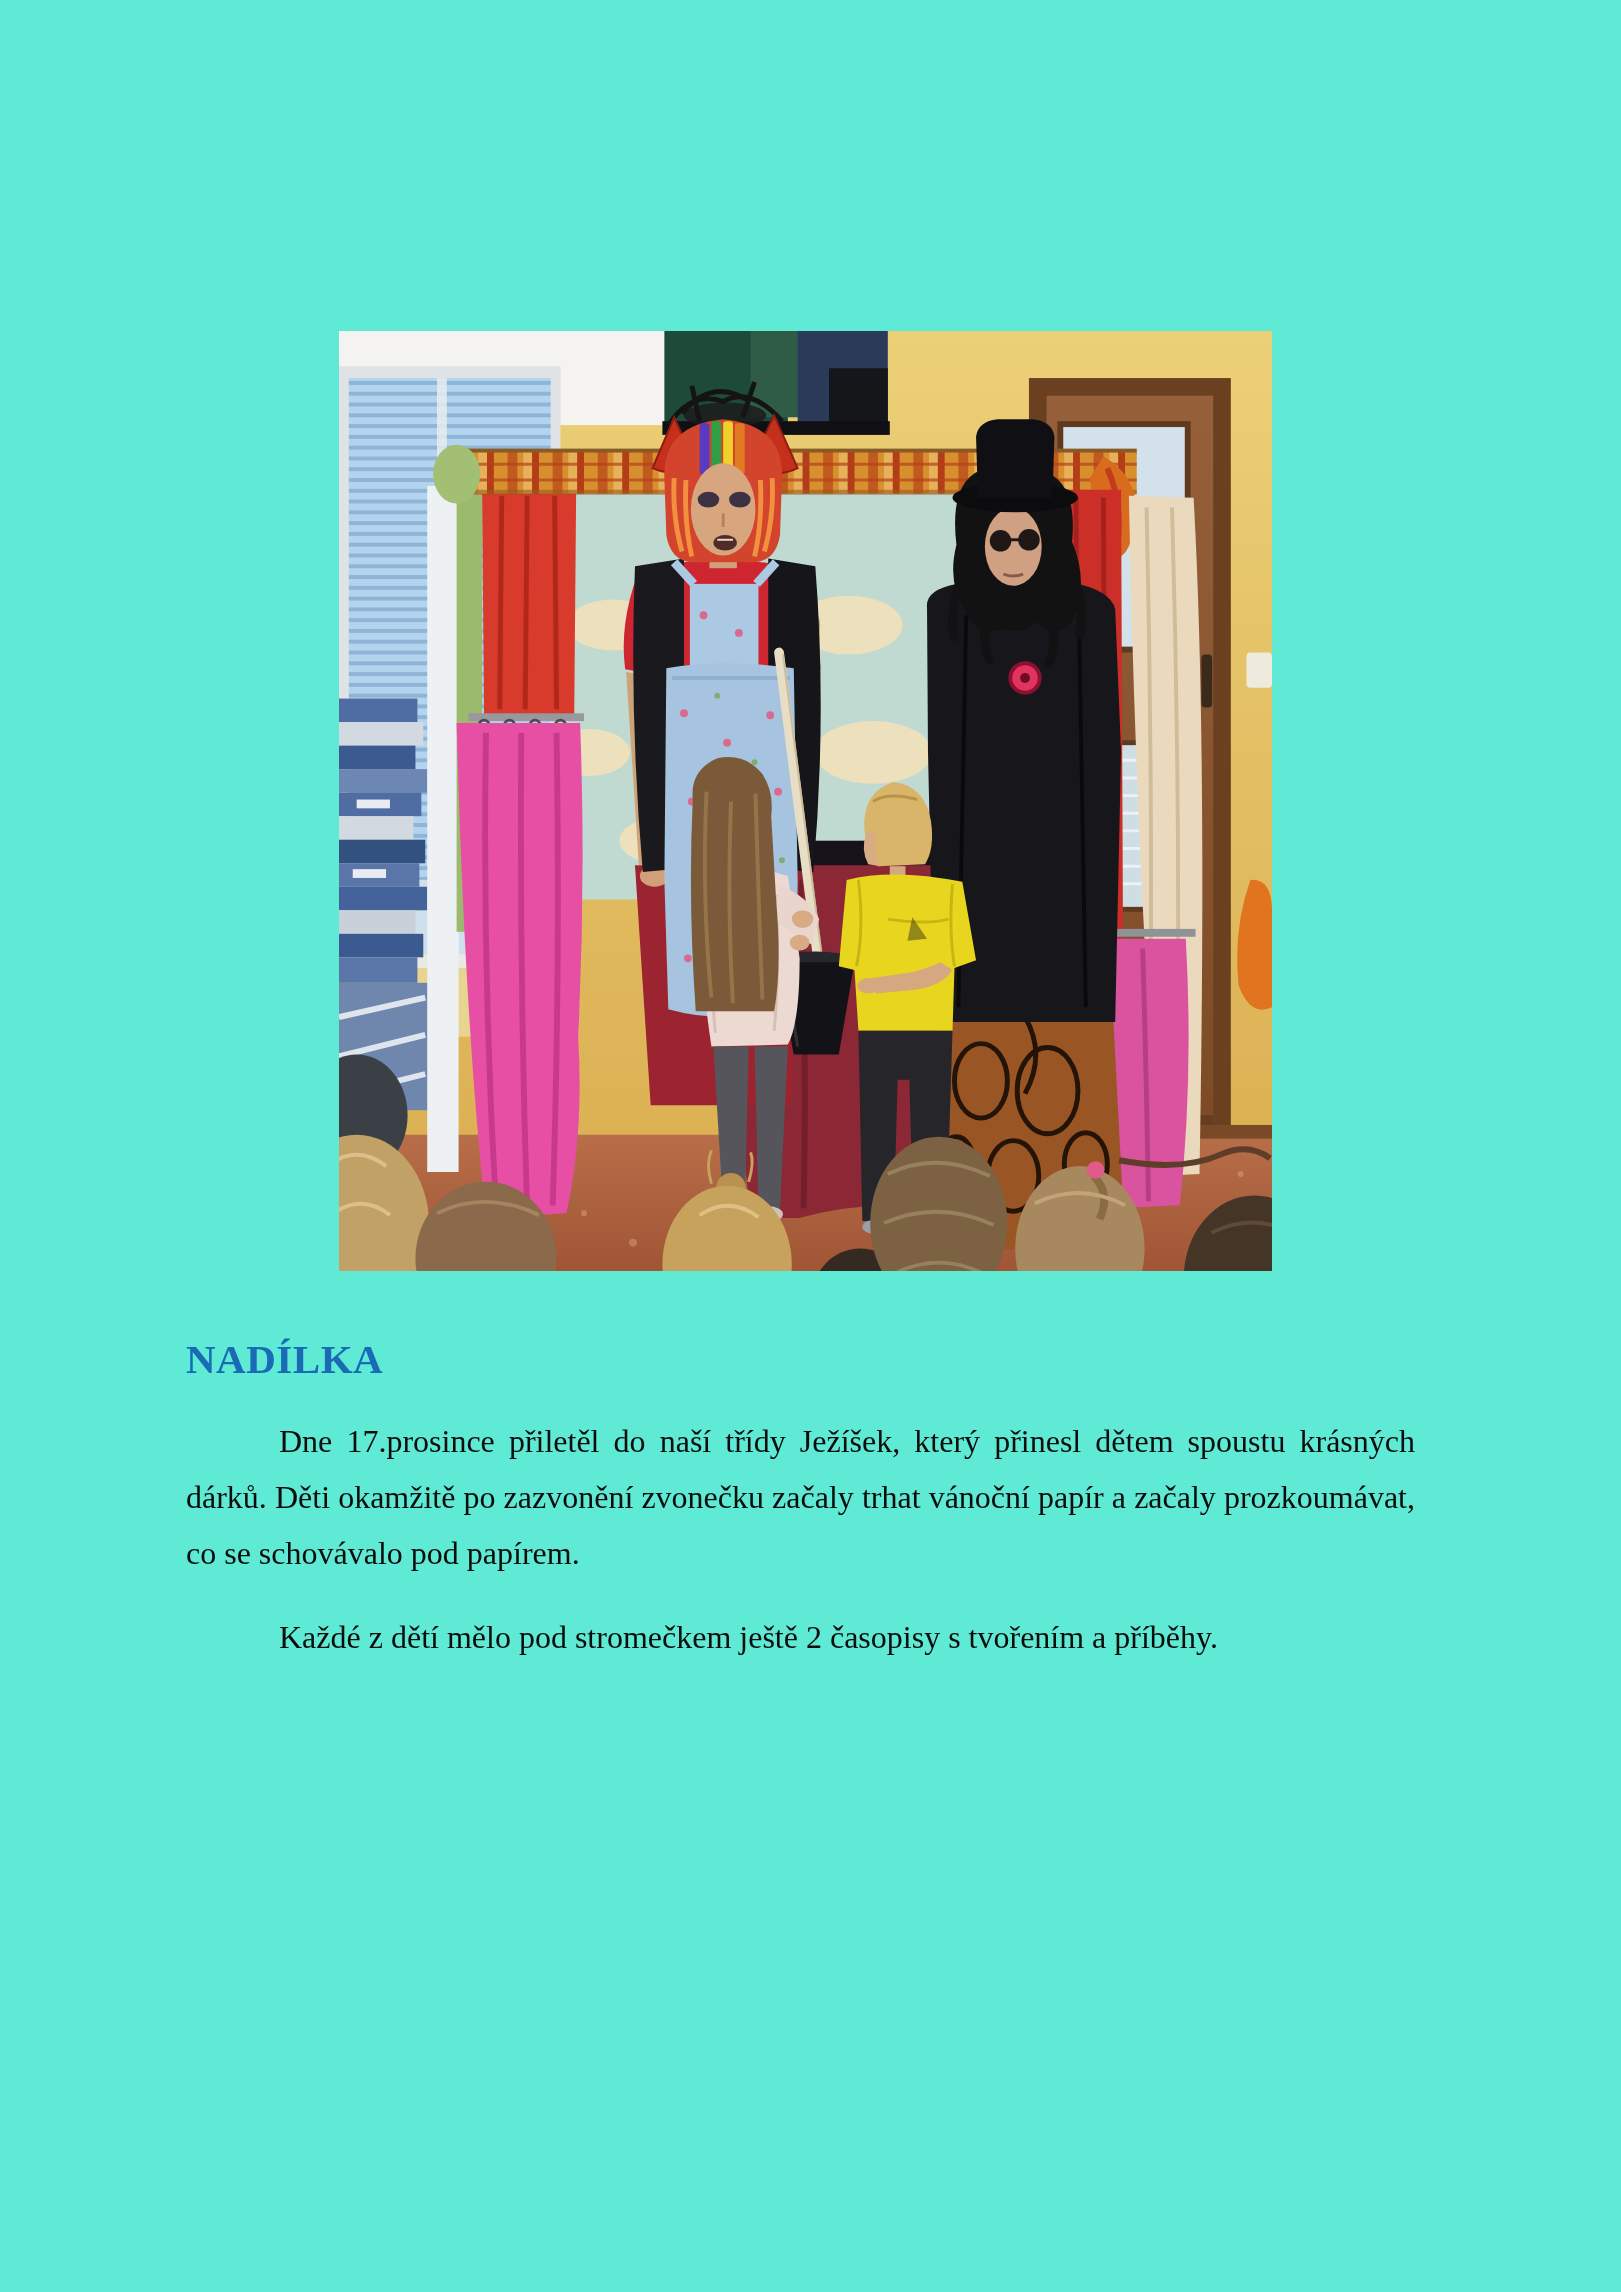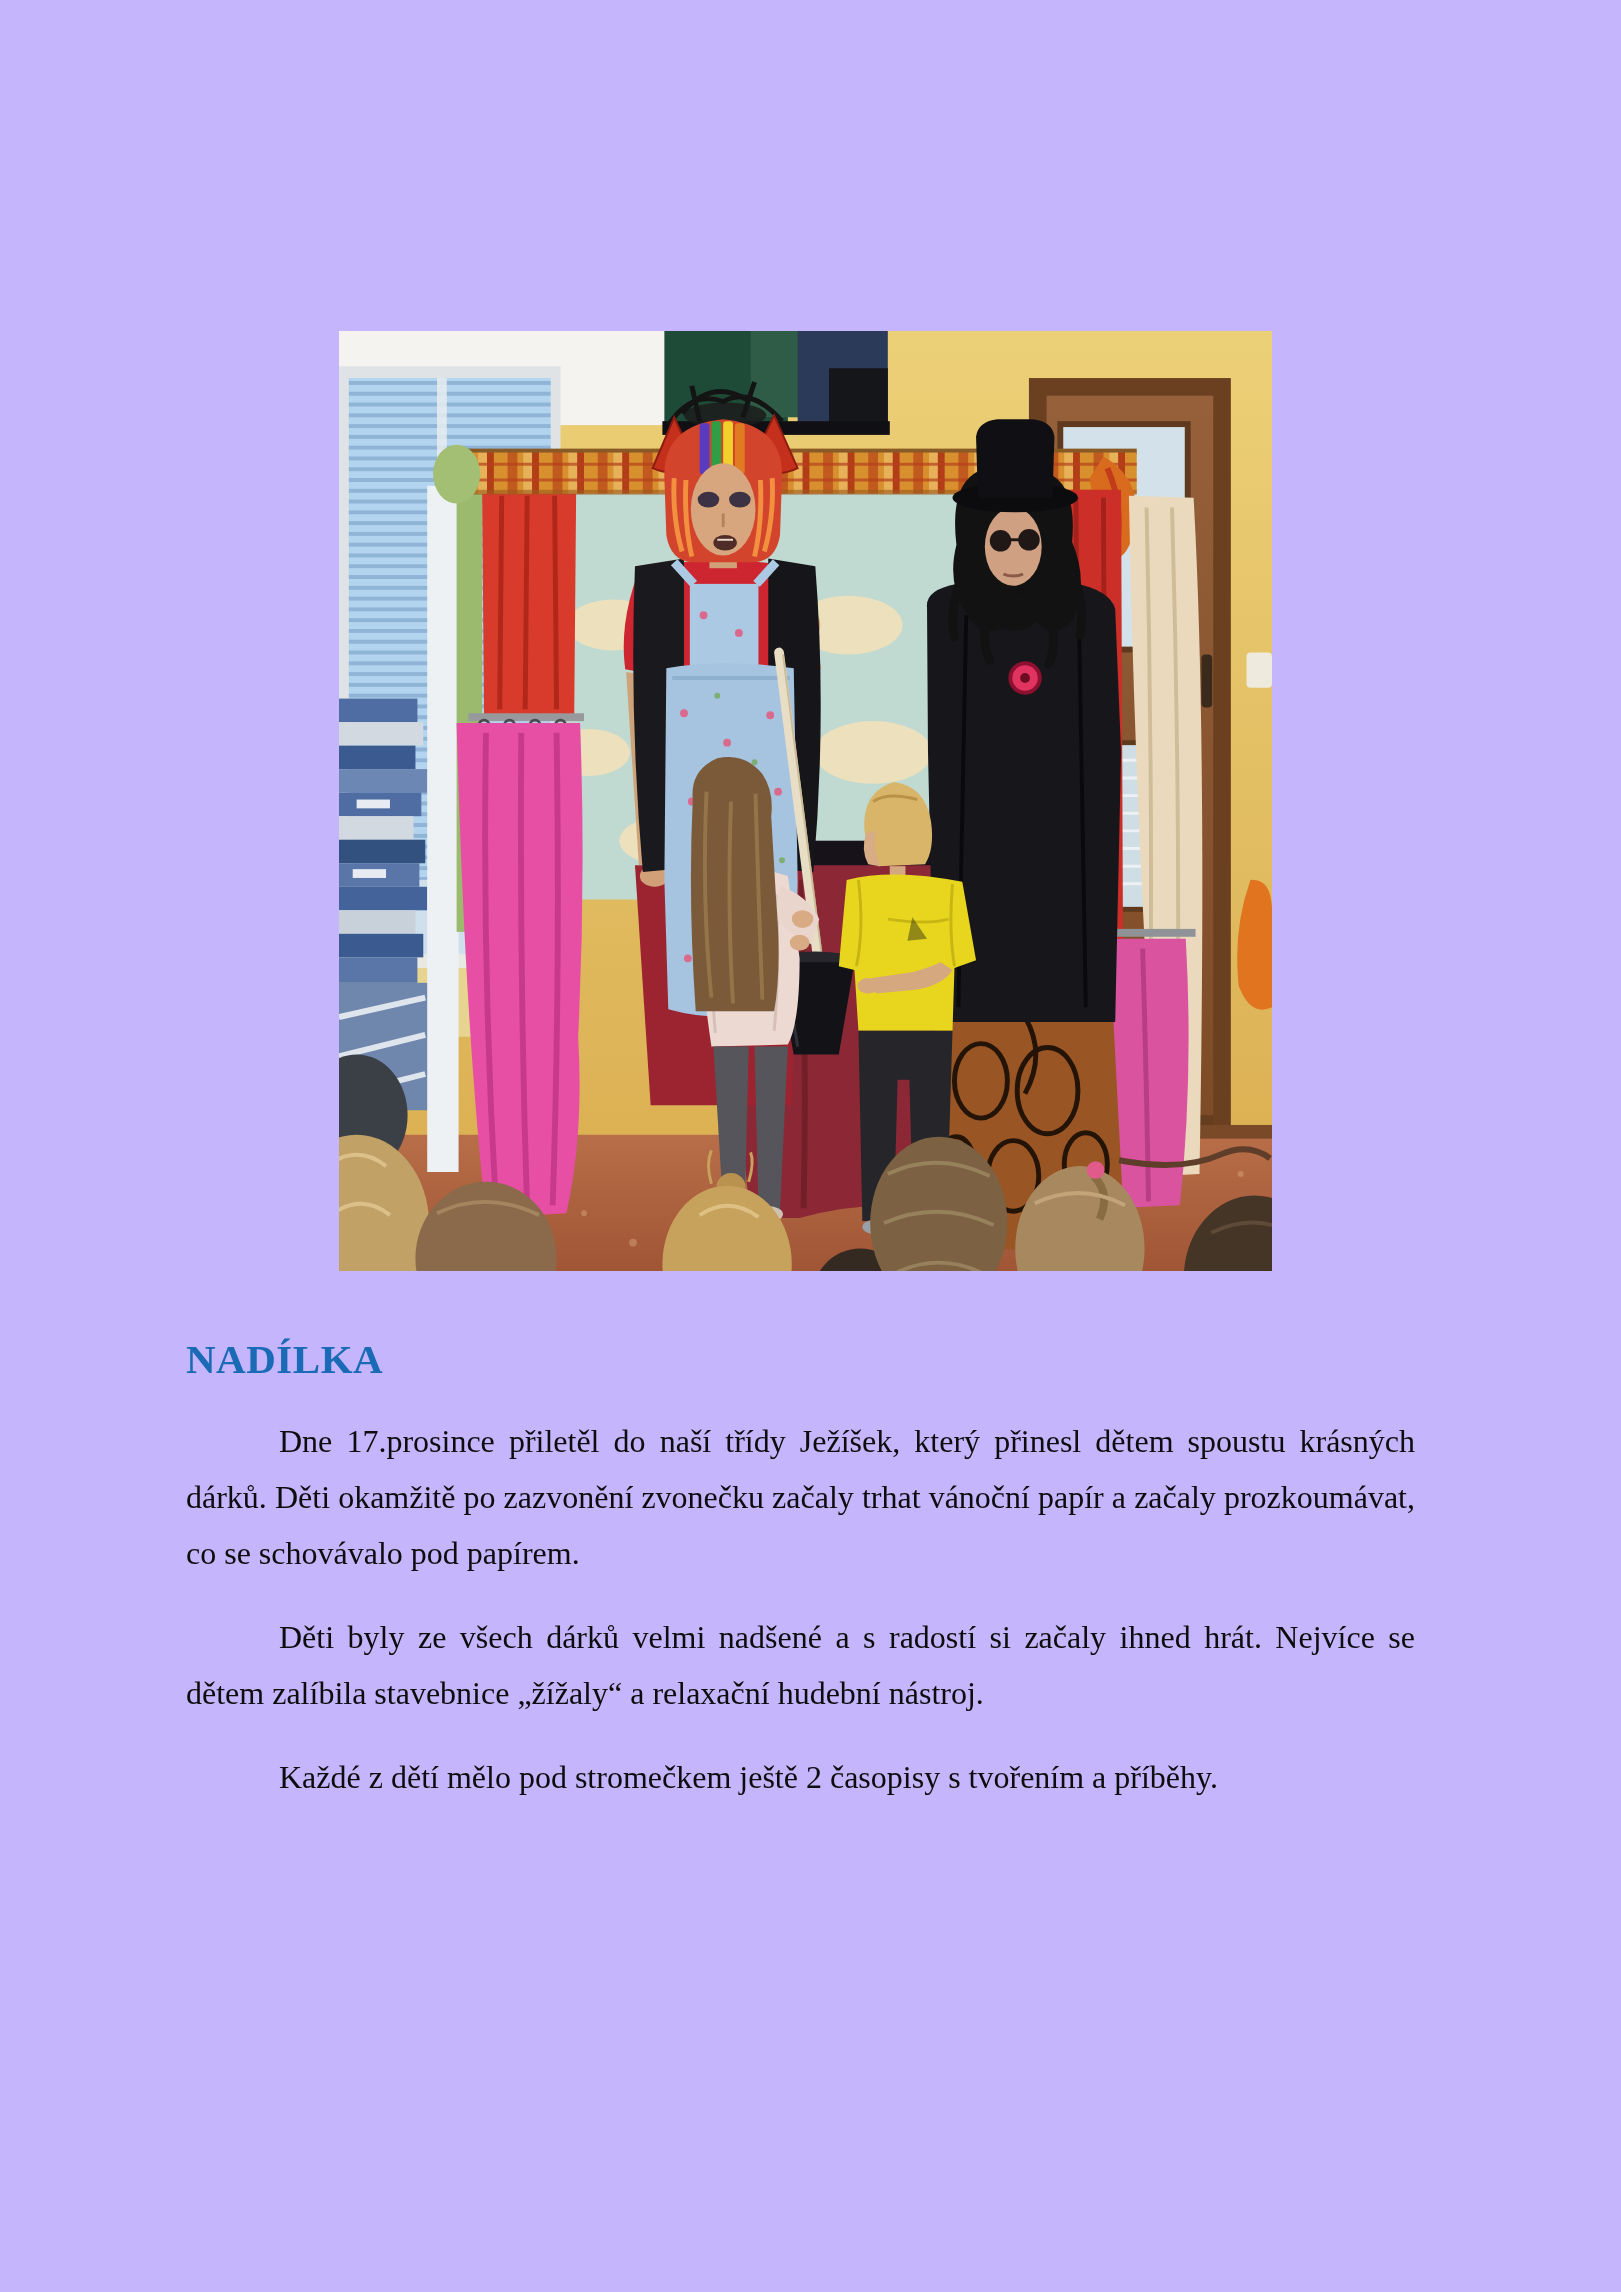--- a/index.html
+++ b/index.html
@@ -1,20 +1,20 @@
 <!DOCTYPE html>
 <html lang="cs"><head>
 <meta charset="utf-8">
 <title>NADÍLKA</title>
 <style>
   html,body{margin:0;padding:0;background:#ffffff;}
   .page{
     position:relative;
     width:1621px;height:2293px;
-    background:#c4b5fd;
+    background:#5eead4;
     font-family:"Liberation Serif", serif;
     overflow:hidden;
   }
   figure.photo{
     position:absolute;left:339px;top:331px;width:933px;height:940px;margin:0;padding:0;
   }
   figure.photo svg{display:block;width:100%;height:100%;}
   .textblock{position:absolute;left:186px;top:1337px;width:1245px;}
   h1.title{
     margin:0 0 31px 0;
@@ -395,18 +395,17 @@
         <path d="M796,846 Q860,858 900,840 Q928,828 950,844" stroke="#5e3d2a" stroke-width="6" fill="none"></path>
         <ellipse cx="934" cy="966" rx="72" ry="84" fill="#443527"></ellipse>
         <path d="M890,920 Q934,898 976,922" stroke="#5e4a36" stroke-width="4" fill="none"></path>
       </g>
     </svg>
   </figure>
 
   <section class="textblock">
     <h1 class="title" style="color: rgb(26, 106, 181);">NADÍLKA</h1>
     <p class="bodytext">Dne 17.prosince přiletěl do naší třídy Ježíšek, který přinesl dětem spoustu krásných dárků. Děti okamžitě po zazvonění zvonečku začaly trhat vánoční papír a začaly prozkoumávat, co se schovávalo pod papírem.</p>
-    <p class="bodytext">Děti byly ze všech dárků velmi nadšené a s radostí si začaly ihned hrát. Nejvíce se dětem zalíbila stavebnice „žížaly“ a relaxační hudební nástroj.</p>
     <p class="bodytext">Každé z dětí mělo pod stromečkem ještě 2 časopisy s tvořením a příběhy.</p>
   </section>
 
 </div>
 
 
 </body></html>

